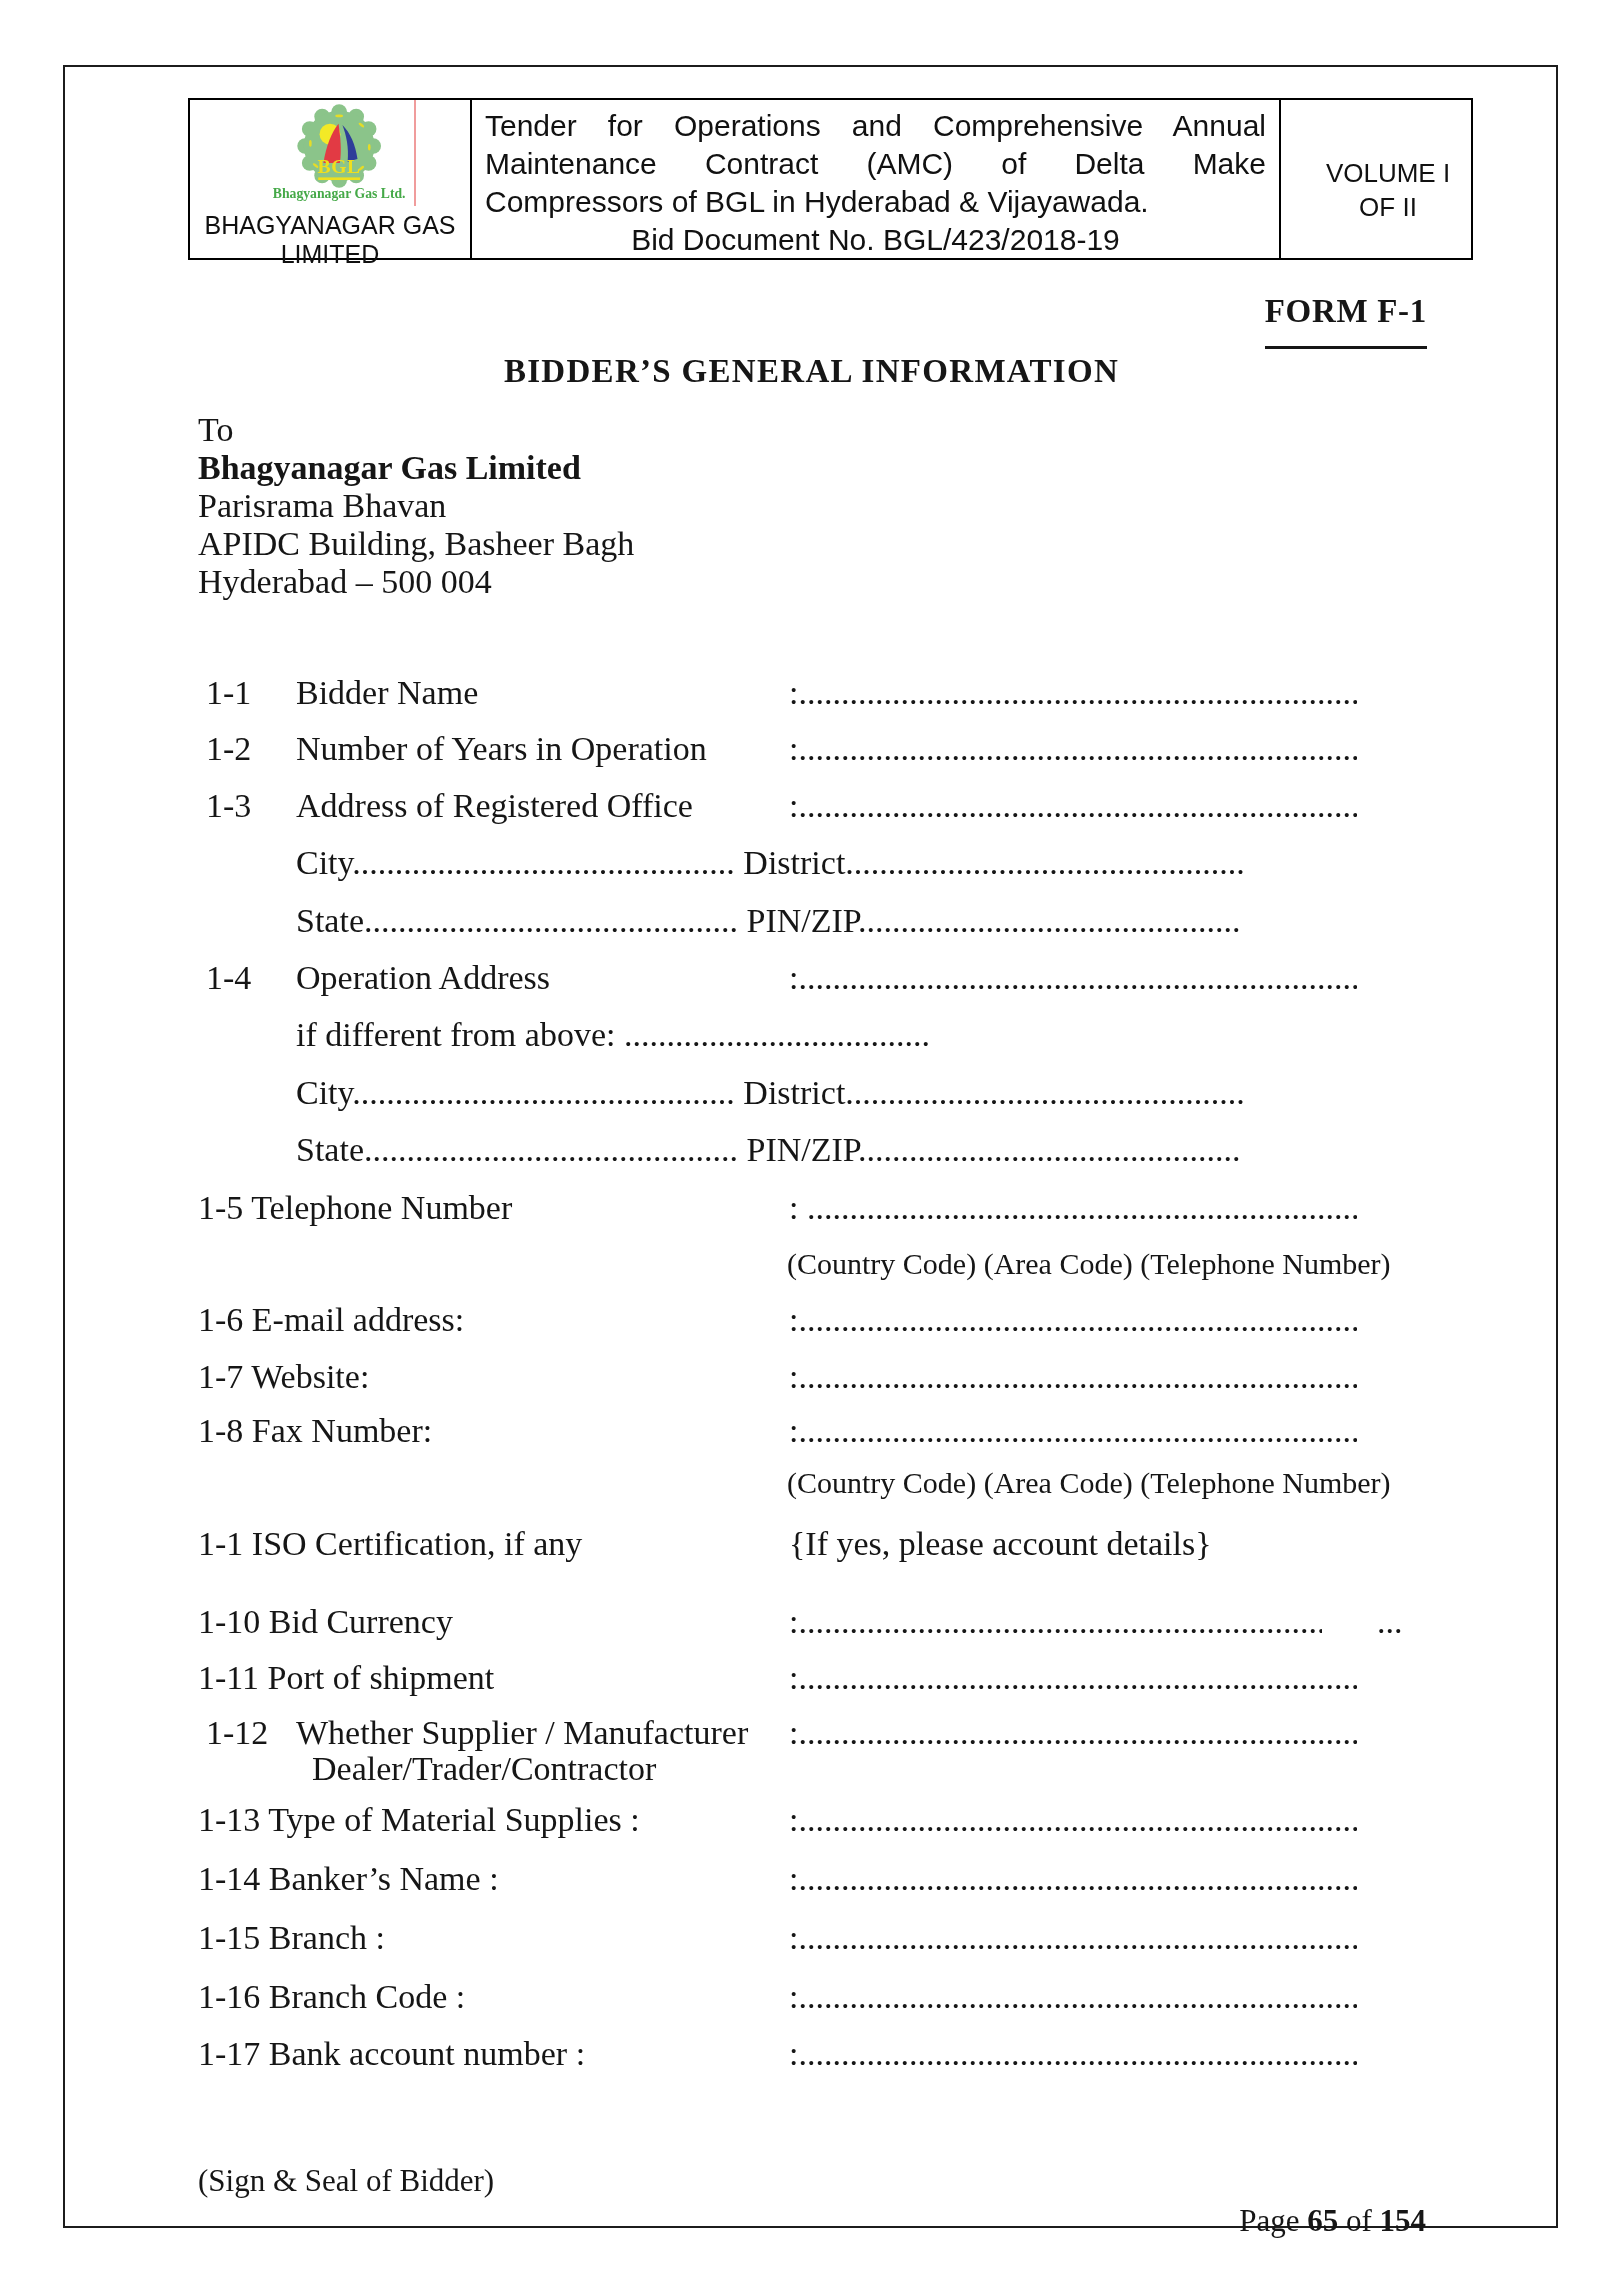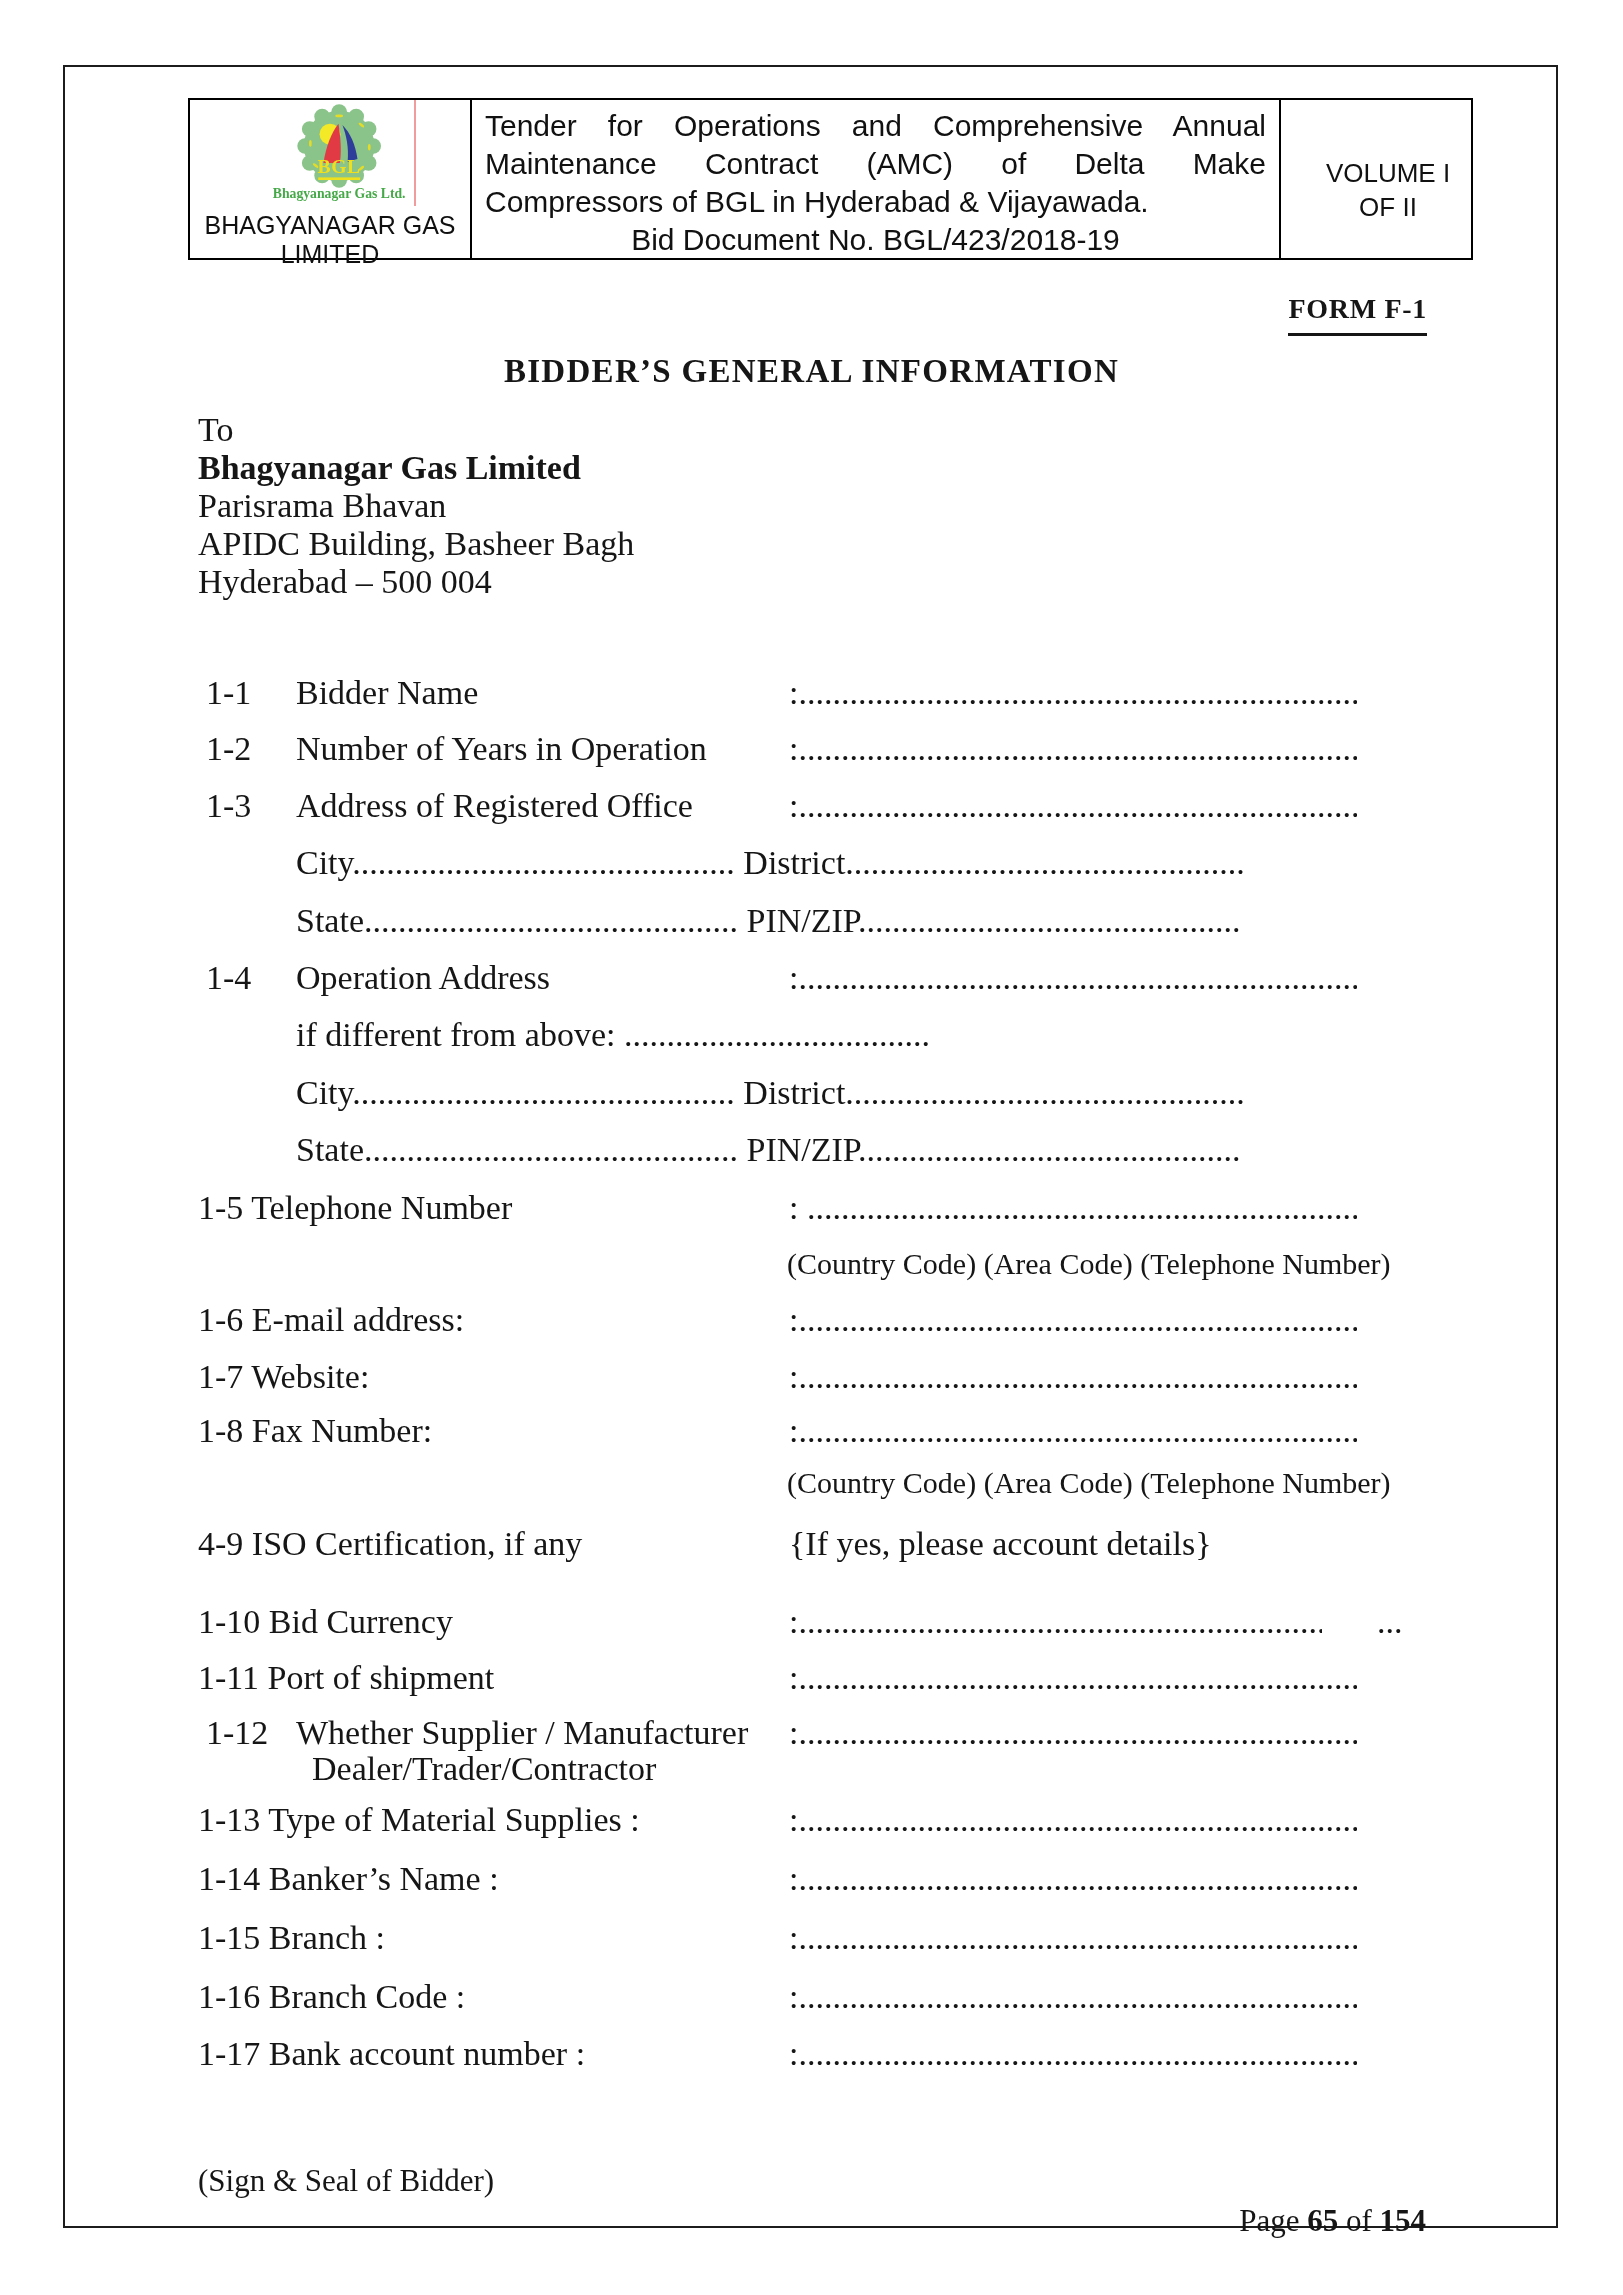--- a/index.html
+++ b/index.html
@@ -17,22 +17,22 @@
         padding:6.5px 13px 0 13px;color:#111;}
   .hdr-vol-cell{position:relative;flex:1 1 auto;box-sizing:border-box;
         font-family:"Liberation Sans",sans-serif;font-size:26px;line-height:34px;
         text-align:center;padding-top:56px;color:#111;padding-left:24px;}
   .just{text-align:justify;text-align-last:justify;}
   .cent{text-align:center;}
   .company-name{position:absolute;left:0;width:100%;text-align:center;
         font-family:"Liberation Sans",sans-serif;font-size:25px;line-height:30px;color:#101010;}
   .pink-line{position:absolute;left:224px;top:0;width:2px;height:106px;background:#f09c9c;}
   
-  .form-no{position:absolute;right:196px;top:293px;font-size:28px;font-weight:bold;
-        border-bottom:3.3px solid #161616;padding-bottom:8px;letter-spacing:0.7px;}
+  .form-no{position:absolute;right:196px;top:293px;font-size:33px;font-weight:bold;
+        border-bottom:3.3px solid #161616;padding-bottom:16px;letter-spacing:0.7px;}
   .form-title{position:absolute;left:0;right:0;top:353px;text-align:center;
         font-size:33px;font-weight:bold;letter-spacing:1.3px;}
   .recipient{position:absolute;left:198px;top:411px;font-size:34px;line-height:38px;}
   .recipient .bold{font-weight:bold;}
   
   .row{position:absolute;left:0;width:1623px;height:39px;font-size:34px;white-space:nowrap;}
   .row .num{position:absolute;left:198px;top:0;margin-left:8px;}
   .row .lbl{position:absolute;left:296px;top:0;}
   .row .lbl2{position:absolute;left:312px;top:36px;font-family:Liberation Serif, serif;}
   .row .numlbl{position:absolute;left:198px;top:0;}
@@ -166,21 +166,21 @@
     <span class="val">:......................................................................</span>
   </div>
   <div class="row" style="top:1412px">
     <span class="numlbl">1-8 Fax Number:</span>
     <span class="val">:......................................................................</span>
   </div>
   <div class="row" style="top:1466px">
     <span class="caption">(Country Code) (Area Code) (Telephone Number)</span>
   </div>
   <div class="row" style="top:1525px">
-    <span class="numlbl">4-9 ISO Certification, if any</span>
+    <span class="numlbl">1-1 ISO Certification, if any</span>
     <span class="valtext">{If yes, please account details}</span>
   </div>
   <div class="row" style="top:1603px">
     <span class="numlbl">1-10 Bid Currency</span>
     <span class="val short">:......................................................................</span>
     <span class="extra">...</span>
   </div>
   <div class="row" style="top:1659px">
     <span class="numlbl">1-11 Port of shipment</span>
     <span class="val">:......................................................................</span>

